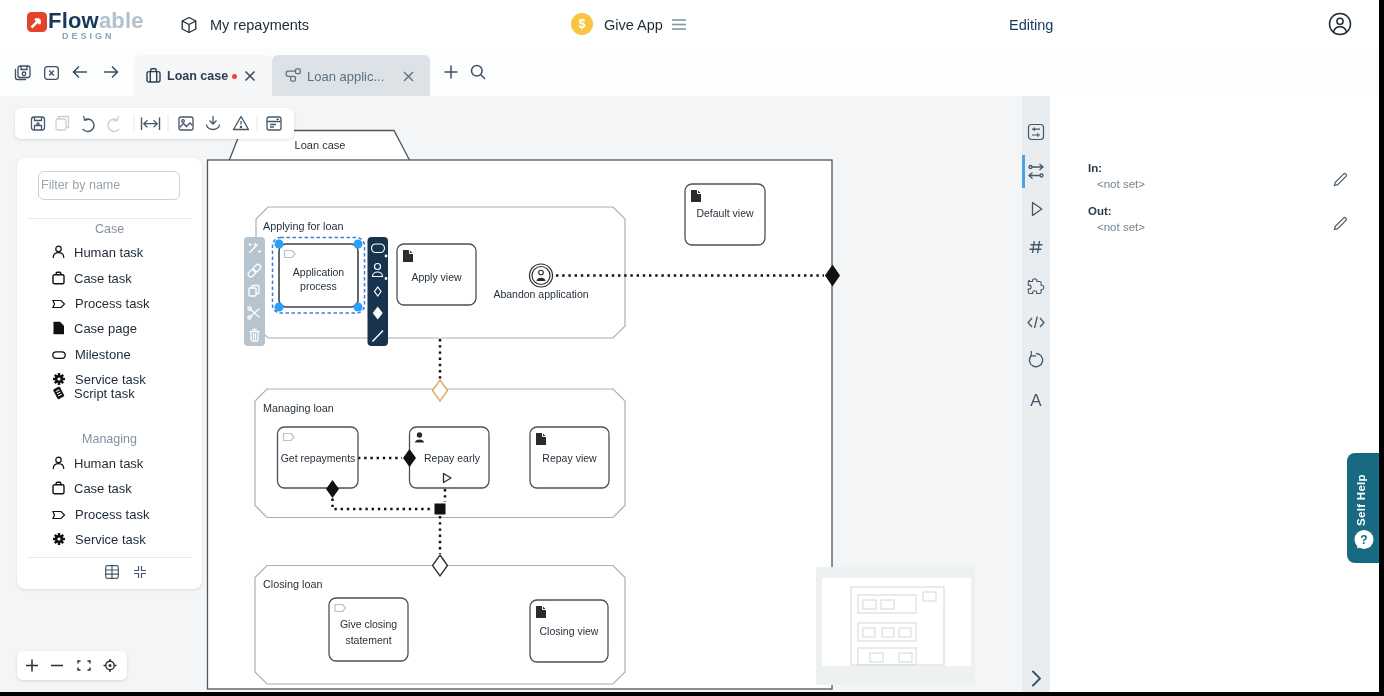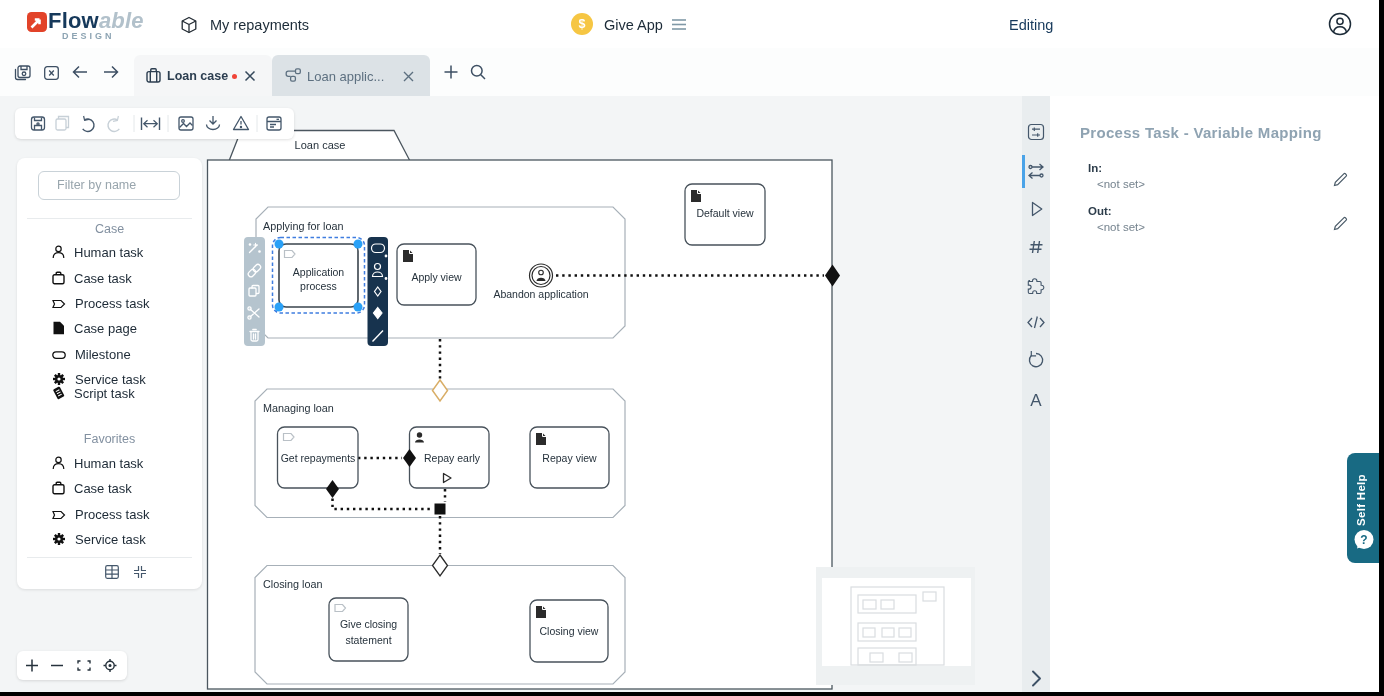--- a/index.html
+++ b/index.html
@@ -5,21 +5,21 @@
 * { margin:0; padding:0; box-sizing:border-box; }
 html,body { width:1384px; height:696px; overflow:hidden; background:#fff;
   font-family:"Liberation Sans", sans-serif; }
 #root { position:relative; width:1384px; height:696px; }
 .abs { position:absolute; }
 
 
 #topbar { position:absolute; left:0; top:0; width:1384px; height:48px; background:#fff; }
 #logo { position:absolute; left:27px; top:12px; }
 #logotext { position:absolute; left:48px; top:8px; font-size:22px; font-weight:bold; color:#16395b; letter-spacing:0.2px;}
-#logotext .lt { color:#b2c1cb;font-style:italic; }
+#logotext .lt { color:#b2c1cb; }
 #design { position:absolute; left:62px; top:31px; font-size:9px; font-weight:bold; color:#8da4b3; letter-spacing:3px; }
 #cube { position:absolute; left:180px; top:16px; }
 #myws { position:absolute; left:210px; top:17px; font-size:14.5px; color:#1c2b38; }
 #appdot { position:absolute; left:571px; top:13px; width:22px; height:22px; border-radius:50%; background:#f6c643; color:#fff; font-size:12.5px; font-weight:bold; text-align:center; line-height:22px; }
 #appname { position:absolute; left:604px; top:17px; font-size:14.5px; color:#1c2b38; }
 #burger { position:absolute; left:672px; top:19px; }
 #models { position:absolute; left:943px; top:17px; font-size:14.5px; color:#2b3946;margin-top:44px; }
 #editing { position:absolute; left:1009px; top:17px; font-size:14.5px; font-weight:normal; color:#16395b; }
 #profile { position:absolute; left:1328px; top:12px; }
 
@@ -29,21 +29,21 @@
 #tab2 { position:absolute; left:272px; top:7px; width:158px; height:41px; background:#dce2e6; border-radius:6px 6px 0 0; }
 #tab1 .ttl { position:absolute; left:33px; top:14px; font-size:12.5px; font-weight:bold; color:#2c3e50; }
 #tab2 .ttl { position:absolute; left:35px; top:14px; font-size:13px; color:#5d7080; }
 .reddot { position:absolute; left:98px; top:19px; width:5px; height:5px; border-radius:50%; background:#f04438; }
 
 
 #main { position:absolute; left:0; top:96px; width:1384px; height:600px; background:#f3f5f6; }
 #canvas { position:absolute; left:0; top:0; }
 #toolbarbox { position:absolute; left:15px; top:12px; width:279px; height:31px; background:#fff; border-radius:6px; box-shadow:0 1px 3px rgba(0,0,0,0.12); }
 #palette { position:absolute; left:17px; top:62px; width:185px; height:431px; background:#fff; border-radius:8px; box-shadow:0 1px 3px rgba(0,0,0,0.1); }
-#filter { position:absolute; left:21px; top:13px; width:142px; height:29px; border:1px solid #c9d2d8; border-radius:6px; font-size:12.5px; color:#98a5ad; line-height:27px; padding-left:18px; background:#fff;}
+#filter { position:absolute; left:21px; top:13px; width:142px; height:29px; border:1px solid #c9d2d8; border-radius:6px; font-size:12.5px; color:#98a5ad; line-height:27px; padding-left:2px; background:#fff;}
 #palette .sep { position:absolute; left:10px; width:165px; height:1px; background:#e8ebed; }
 #palette .hdr { position:absolute; left:0; width:185px; text-align:center; font-size:12.5px; color:#8290a0; }
 .pitem { position:absolute; left:35px; height:16px; font-size:13px; color:#1d2a36; }
 .pitem svg { vertical-align:-2px; margin-right:9px; }
 #zoompill { position:absolute; left:17px; top:555px; width:110px; height:29px; background:#fff; border-radius:6px; box-shadow:0 1px 3px rgba(0,0,0,0.12); }
 #iconstrip { position:absolute; left:1022px; top:0; width:28px; height:600px; background:#e9edef; }
 #selind { position:absolute; left:0px; top:59px; width:3px; height:33px; background:#4aa3e8; }
 #rightpanel { position:absolute; left:1050px; top:0; width:334px; height:600px; background:#fff; }
 #rphead { position:absolute; left:30px; top:28px; font-size:15px; font-weight:bold; color:#8fa3b2; letter-spacing:0.3px;}
 .rplabel { position:absolute; left:38px; font-size:11.5px; font-weight:bold; color:#2c3c4a; }
@@ -300,21 +300,20 @@
       <g stroke-width="1.3">
         <path d="M9.3 259.5 a6.6 6.6 0 1 0 4.7 -2"></path>
         <path d="M9.3 255 v4.8 h4.8" stroke-width="1.2"></path>
       </g>
       <text x="14" y="310" text-anchor="middle" font-size="17" fill="#44576b" stroke="none" font-family="&quot;Liberation Sans&quot;, sans-serif">A</text>
       <path d="M11 575.5 L18 582.5 L11 589.5" stroke="#3d5166" stroke-width="1.9" stroke-linecap="round" stroke-linejoin="round"></path>
     </svg>
   </div>
 
   <div id="rightpanel">
-    <div id="rphead">Process Task - Variable Mapping</div>
     <div class="rplabel" style="top:66px">In:</div>
     <div class="rpval" style="top:82px">&lt;not set&gt;</div>
     <svg class="pencil" style="top:76px" width="15" height="15" viewBox="0 0 15 15" fill="none" stroke="#4a5b68" stroke-width="1.2">
           <path d="M1.5 13.5 L2.3 10.3 L10.8 1.8 Q11.5 1.1 12.4 1.8 L13.2 2.6 Q13.9 3.4 13.2 4.2 L4.7 12.7 Z"></path>
         </svg>
     <div class="rplabel" style="top:109px">Out:</div>
     <div class="rpval" style="top:125px">&lt;not set&gt;</div>
     <svg class="pencil" style="top:120px" width="15" height="15" viewBox="0 0 15 15" fill="none" stroke="#4a5b68" stroke-width="1.2">
           <path d="M1.5 13.5 L2.3 10.3 L10.8 1.8 Q11.5 1.1 12.4 1.8 L13.2 2.6 Q13.9 3.4 13.2 4.2 L4.7 12.7 Z"></path>
         </svg>
@@ -398,21 +397,21 @@
             </g>
             <circle cx="7" cy="7" r="4" fill="#111"></circle>
             <circle cx="7" cy="7" r="1.6" fill="#fff"></circle>
           </svg>Service task</div>
     <div class="pitem" style="top:228px"><svg width="13" height="14" viewBox="0 0 13 14">
             <g transform="rotate(-28 6.5 7)">
               <rect x="3" y="1.5" width="7.5" height="11" rx="1.2" fill="#111"></rect>
               <path d="M4.8 4.5 h4 M4.8 7 h4 M4.8 9.5 h4" stroke="#fff" stroke-width="1"></path>
             </g>
           </svg>Script task</div>
-    <div class="hdr" style="top:274px">Favorites</div>
+    <div class="hdr" style="top:274px">Managing</div>
     <div class="pitem" style="top:297.5px"><svg width="13" height="14" viewBox="0 0 13 14" fill="none" stroke="#111" stroke-width="1.2">
             <circle cx="6.5" cy="3.9" r="2.7"></circle>
             <path d="M1.2 13 C1.2 8.8 3.8 7.6 6.5 7.6 C9.2 7.6 11.8 8.8 11.8 13"></path>
           </svg>Human task</div>
     <div class="pitem" style="top:323px"><svg width="13" height="14" viewBox="0 0 13 14" fill="none" stroke="#111" stroke-width="1.4">
             <rect x="1" y="3.8" width="11" height="9" rx="1.5"></rect>
             <path d="M4.2 3.8 V2.2 Q4.2 1.2 5.2 1.2 L7.8 1.2 Q8.8 1.2 8.8 2.2 V3.8"></path>
           </svg>Case task</div>
     <div class="pitem" style="top:348.5px"><svg width="14" height="12" viewBox="0 0 14 12" fill="none" stroke="#111" stroke-width="1.2">
             <path d="M1 2.5 H9 L12.5 6 L9 9.5 H1 L2.5 6 Z"></path>

